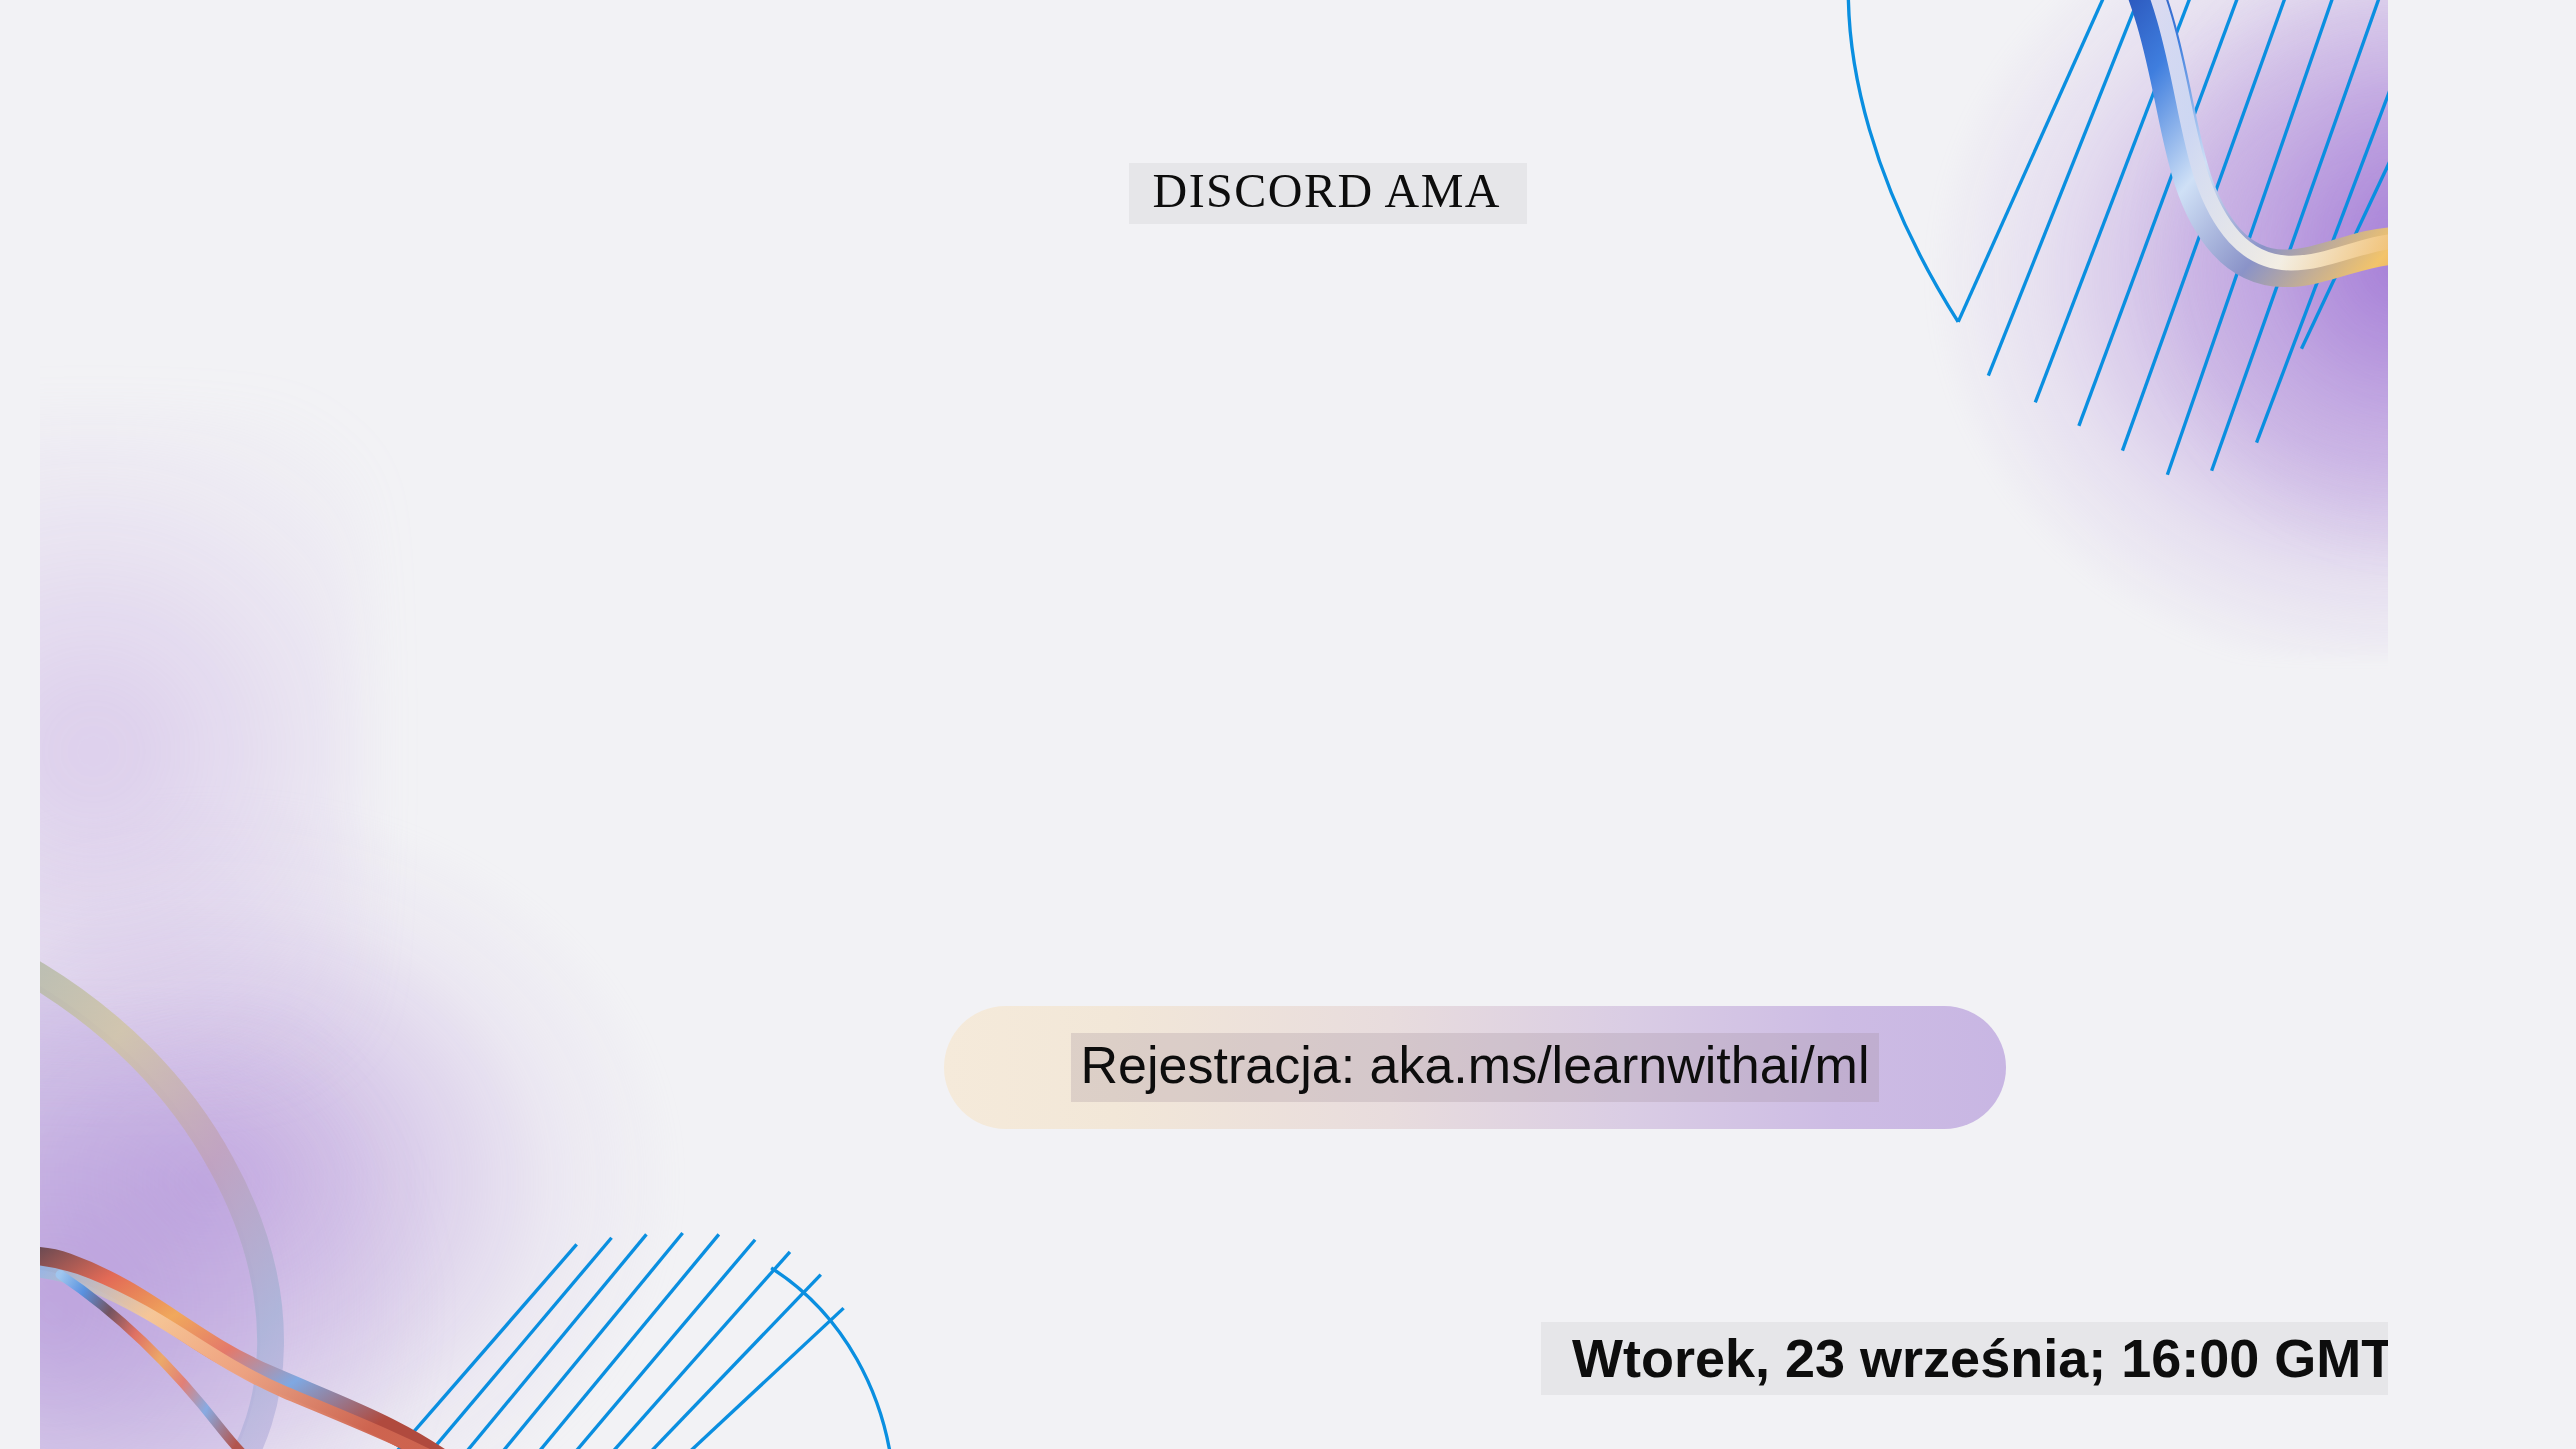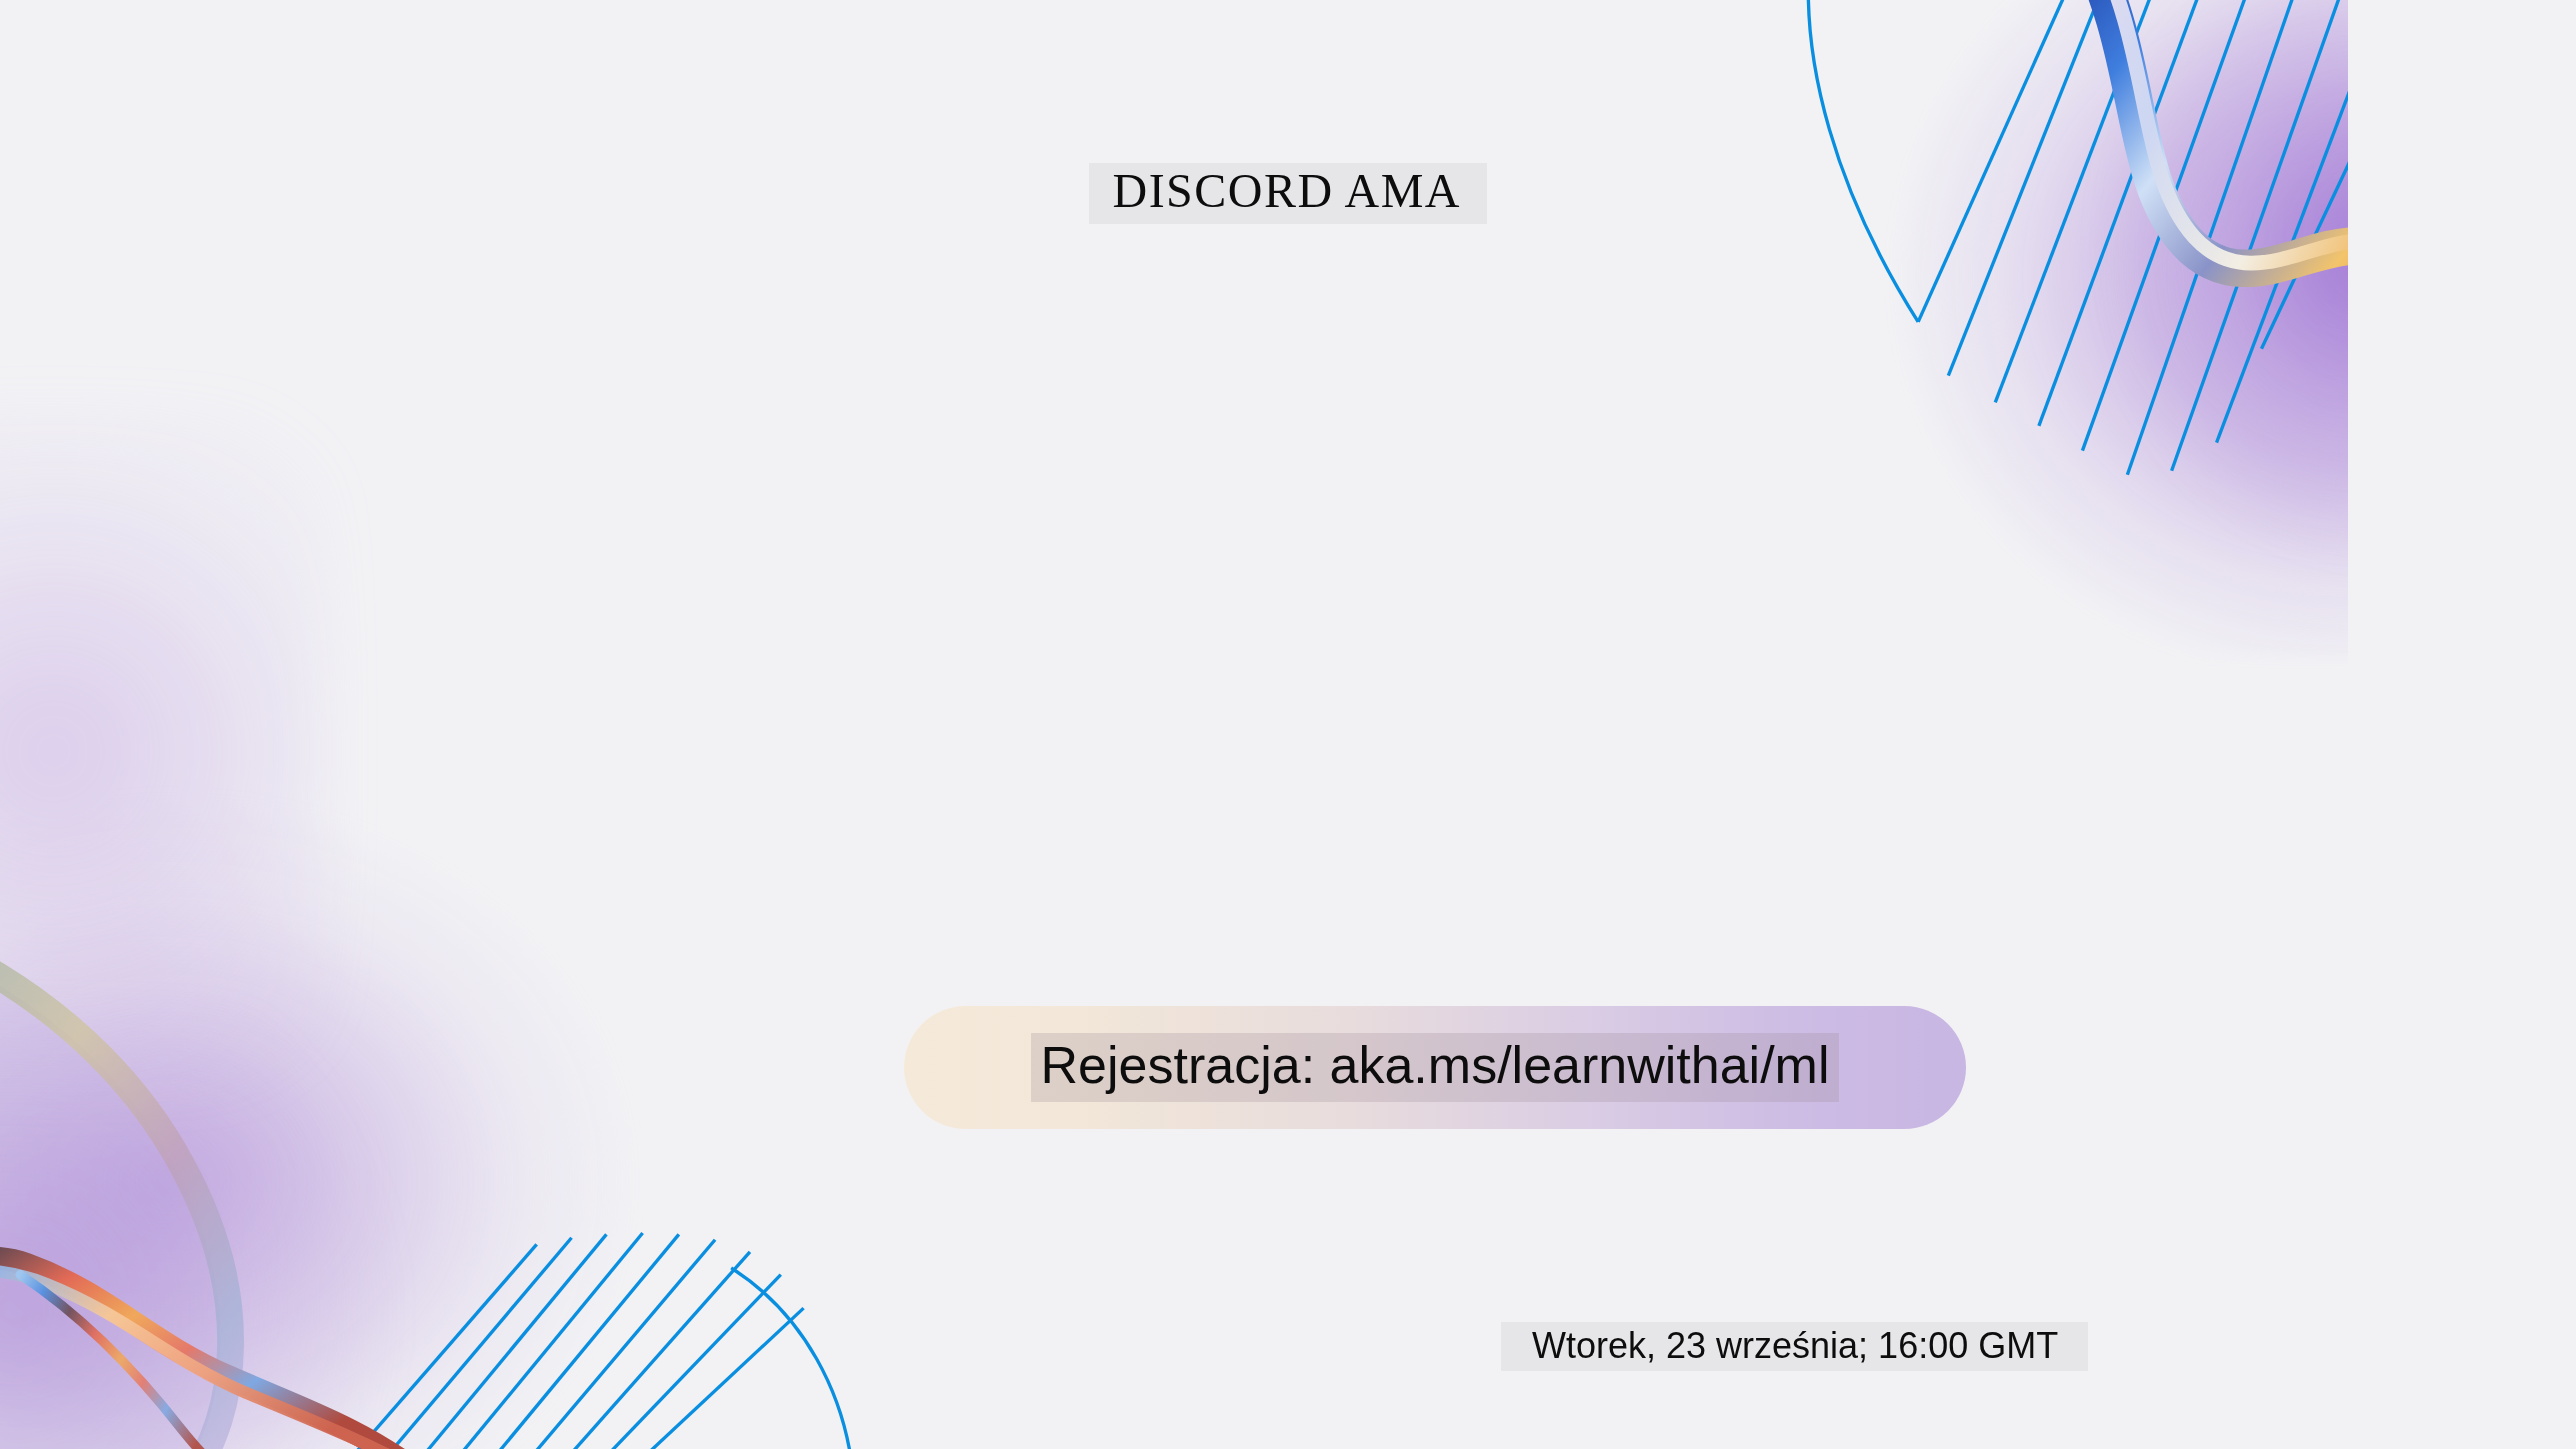--- a/index.html
+++ b/index.html
@@ -3,21 +3,21 @@
 <meta charset="utf-8">
 <style>
   html,body{margin:0;padding:0;}
   body{
     width:2576px;height:1449px;
     background:#f2f2f5;
     font-family:"Liberation Sans", sans-serif;
     overflow:hidden;
     position:relative;
   }
-  #stage{position:absolute;inset:0;width:2348px;height:1449px;overflow:hidden;background:#f2f2f5;}
+  #stage{position:absolute;inset:0;width:2348px;height:1449px;overflow:hidden;background:#f2f2f5;margin-left:40px;}
 
   
   .deco{position:absolute;pointer-events:none;}
 
   .glow-tr{
     left:1644px;top:-349px;width:1140px;height:1006px;
     background:radial-gradient(ellipse 52% 52% at 62% 62%, rgba(160,116,214,.72) 0%, rgba(171,131,216,.50) 34%, rgba(196,170,226,.26) 58%, rgba(242,242,245,0) 78%);
     filter:blur(6.7px);
   }
   .glow-tr2{
@@ -72,21 +72,21 @@
     display:flex;align-items:center;justify-content:center;
   }
   #cta .pilltext{
     background:rgba(160,140,150,.26);
     color:#0d0d0d;font-size:52px;font-weight:400;line-height:1.22;
     padding:1.3px 9.4px 4px 9.4px;white-space:nowrap;
   }
 
   #datewrap{position:absolute;left:1501px;top:1322px;}
   #datewrap .hl{
-    font-size:36px;font-weight:400;line-height:1.36;
+    font-size:54px;font-weight:700;line-height:1.36;
     padding:0 29.5px 0 31px;white-space:nowrap;
   }
 </style>
 </head>
 <body>
 
 <div id="stage">
 
   <div class="deco glow-tr"></div>
   <div class="deco glow-tr2"></div>

